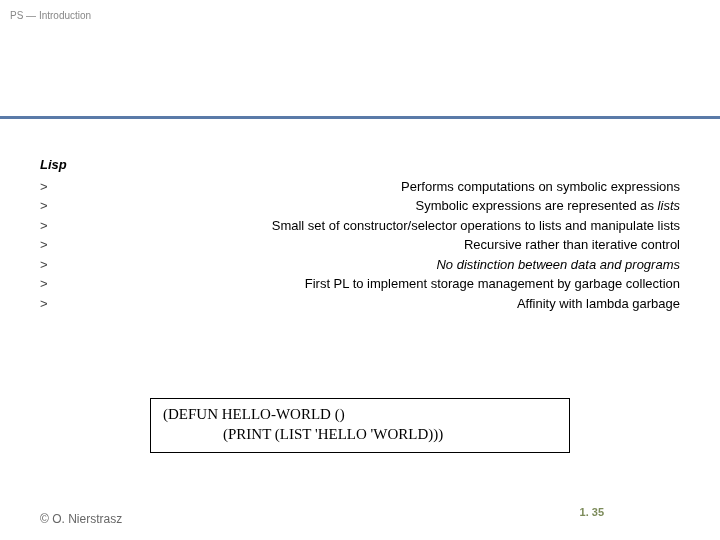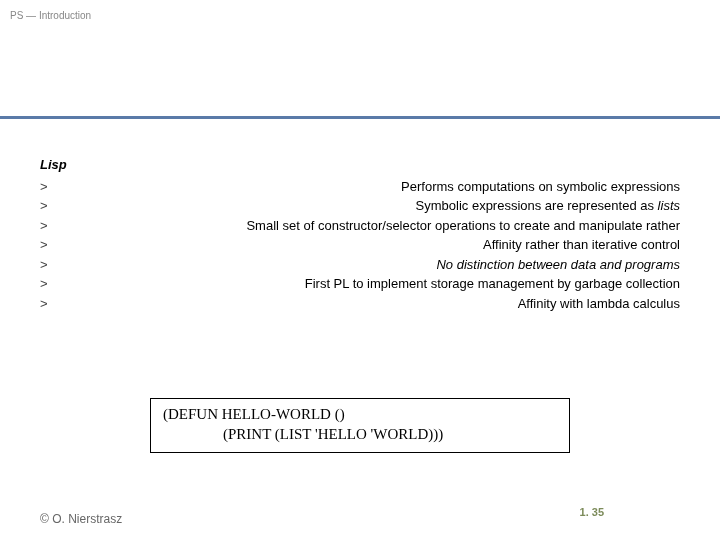--- a/index.html
+++ b/index.html
@@ -34,41 +34,41 @@
       <div class="bul-text">Performs computations on symbolic expressions</div>
     </div>
 
     <div class="bul">
       <div class="marker">&gt;</div>
       <div class="bul-text"><span>Symbolic expressions are represented as </span><span class="ital">lists</span></div>
     </div>
 
     <div class="bul">
       <div class="marker">&gt;</div>
-      <div class="bul-text">Small set of constructor/selector operations to create and manipulate rather</div>
+      <div class="bul-text">Small set of constructor/selector operations to lists and manipulate lists</div>
     </div>
 
     <div class="bul">
       <div class="marker">&gt;</div>
-      <div class="bul-text">Affinity rather than iterative control</div>
+      <div class="bul-text">Recursive rather than iterative control</div>
     </div>
 
     <div class="bul">
       <div class="marker">&gt;</div>
       <div class="bul-text ital">No distinction between data and programs</div>
     </div>
 
     <div class="bul">
       <div class="marker">&gt;</div>
       <div class="bul-text">First PL to implement storage management by garbage collection</div>
     </div>
 
     <div class="bul">
       <div class="marker">&gt;</div>
-      <div class="bul-text">Affinity with lambda calculus</div>
+      <div class="bul-text">Affinity with lambda garbage</div>
     </div>
   </div>
 
   <div class="codebox">
     <div>(DEFUN HELLO-WORLD ()</div>
     <div class="l2">(PRINT (LIST 'HELLO 'WORLD)))</div>
   </div>
 
   <div class="footer-left">© O. Nierstrasz</div>
   <div class="footer-right">1. 35</div>

